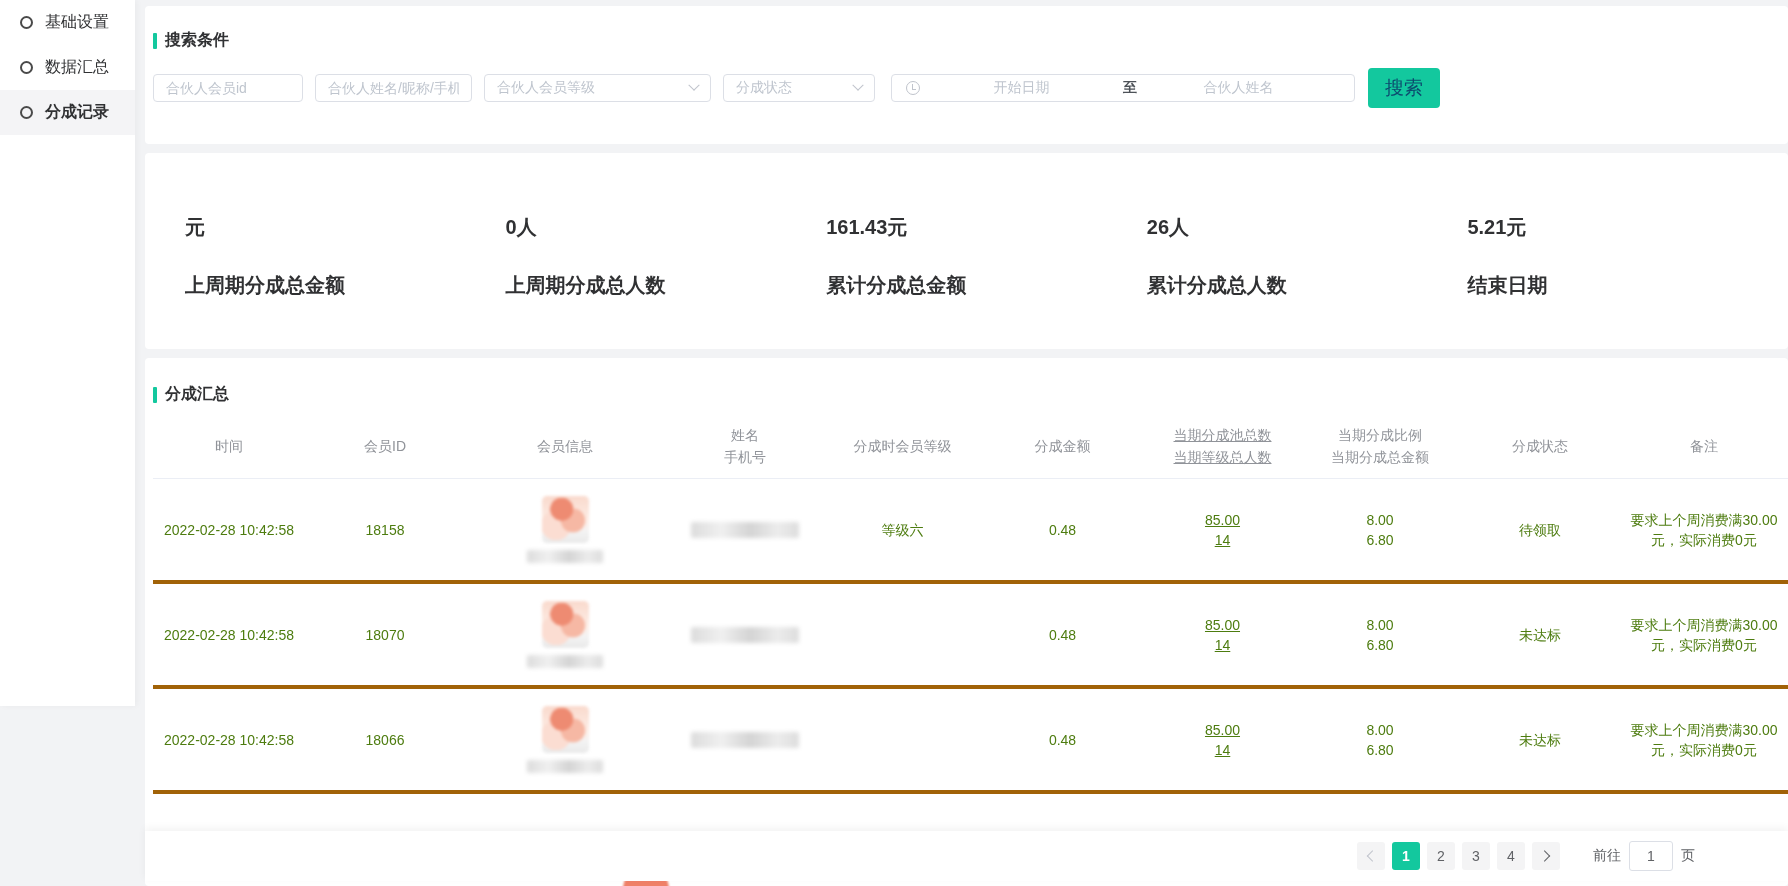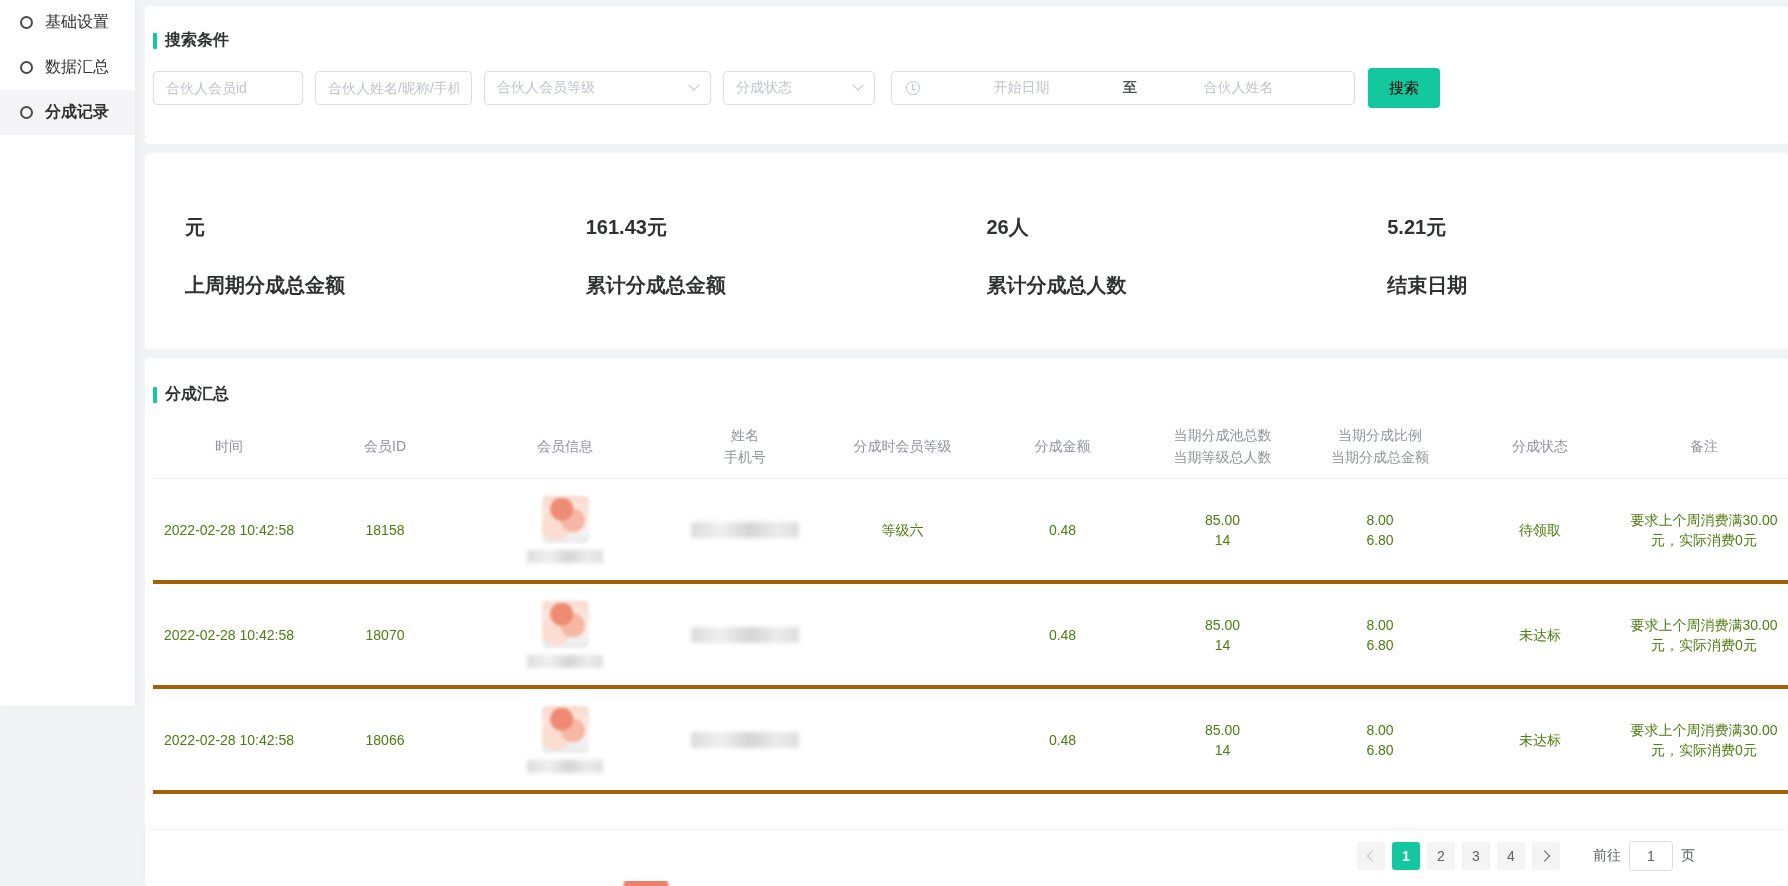--- a/index.html
+++ b/index.html
@@ -25,21 +25,21 @@
   
   .main { position:absolute; left:145px; top:0; right:0; }
   .card { background:#fff; border-radius:4px; margin-bottom:9px; }
   .sec-title { display:flex; align-items:center; gap:8px; font-size:16px; font-weight:700; color:#303133; }
   .tbar { width:4px; height:16px; border-radius:1px; background:#13c89e; }
 
   
   .search-card { height:138px; padding:24px 0 0 8px; margin-top:6px; }
   .filters { display:flex; align-items:center; gap:12px; margin-top:17px; }
   .f-input, .f-select, .f-dates {
-    height:34px; border:1px solid #dcdfe6; border-radius:4px; background:#fff;
+    height:28px; border:1px solid #dcdfe6; border-radius:4px; background:#fff;
     font-size:14px; color:#606266;
   }
   .f-input { padding:0 12px; outline:none; }
   .f-input::placeholder { color:#bfc5ce; }
   .f-input.w1 { width:150px; }
   .f-input.w2 { width:157px; }
   .f-select { display:flex; align-items:center; justify-content:space-between; padding:0 12px; cursor:pointer; }
   .f-select .ph { color:#bfc5ce; }
   .chev {
     width:8px; height:8px; border-right:1.5px solid #c0c4cc; border-bottom:1.5px solid #c0c4cc;
@@ -50,36 +50,36 @@
   .f-dates { width:464px; display:flex; align-items:center; padding:0 14px; margin-left:4px; }
   .clock { position:relative; width:14px; height:14px; border:1.4px solid #c0c4cc; border-radius:50%; flex:0 0 auto; }
   .clock::after {
     content:""; position:absolute; left:5px; top:2px; width:3px; height:5px;
     border-left:1.4px solid #c0c4cc; border-bottom:1.4px solid #c0c4cc;
   }
   .d-ph { flex:1; text-align:center; color:#bfc5ce; }
   .d-sep { color:#4d5258; font-weight:600; }
   .search-btn {
     width:72px; height:40px; margin-left:1px; border:none; border-radius:4px;
-    background:#13c89e; color:#000000; font-size:15px; cursor:pointer;
+    background:#13c89e; color:#0c4a6e; font-size:19px; cursor:pointer;
     font-family:inherit;
   }
   
   .overview-card { height:196px; padding:22px 0 0 8px; }
   .stats { display:flex; margin-top:40px; padding-left:32px; }
   .stat { flex:1; }
   .stat .val { font-size:20px; font-weight:700; color:#303133; line-height:24px; }
   .stat .lab { font-size:20px; font-weight:700; color:#303133; margin-top:33px; }
   
   .table-card { height:528px; padding:26px 0 0 8px; overflow:hidden; position:relative; }
   .grid-head, .grid-row { display:flex; align-items:center; }
   .grid-head { margin-top:8px; height:66px; border-bottom:1px solid #ebeef5; }
   .cell { text-align:center; flex:0 0 auto; }
   .c0{width:152px;} .c1{width:160px;} .c2{width:200px;} .c3{width:160px;} .c4{width:155px;text-align:center;}
-  .c5{width:165px;} .c6{width:155px;} .c7{width:160px;} .c8{width:160px;} .c9{width:168px;}
+  .c5{width:165px;} .c6{width:155px;text-decoration:underline;} .c7{width:160px;} .c8{width:160px;} .c9{width:168px;}
   .grid-head .cell { color:#909399; font-size:14px; line-height:22px; }
   .grid-row { height:105px; border-bottom:4px solid #a16207; font-size:14px; color:#4d7c0f; }
   .grid-row .cell { line-height:20px; }
   .remark { word-break:break-all; padding:0 2px; }
   .member-cell { display:flex; flex-direction:column; align-items:center; justify-content:center; gap:7px; }
   .avatar {
     width:47px; height:47px; border-radius:5px;
     background:
       radial-gradient(circle at 42% 28%, #ee8b72 0 26%, rgba(0,0,0,0) 27%),
       radial-gradient(circle at 66% 52%, #f6b8a4 0 30%, rgba(0,0,0,0) 31%),
@@ -163,20 +163,24 @@
       </div>
       <button class="search-btn">搜索</button>
     </div>
   </section>
 
   <section class="card overview-card">
     <div class="stats">
       <div class="stat">
         <div class="val">元</div>
         <div class="lab">上周期分成总金额</div>
+      </div>
+      <div class="stat">
+        <div class="val">0人</div>
+        <div class="lab">上周期分成总人数</div>
       </div>
       <div class="stat">
         <div class="val">161.43元</div>
         <div class="lab">累计分成总金额</div>
       </div>
       <div class="stat">
         <div class="val">26人</div>
         <div class="lab">累计分成总人数</div>
       </div>
       <div class="stat">

